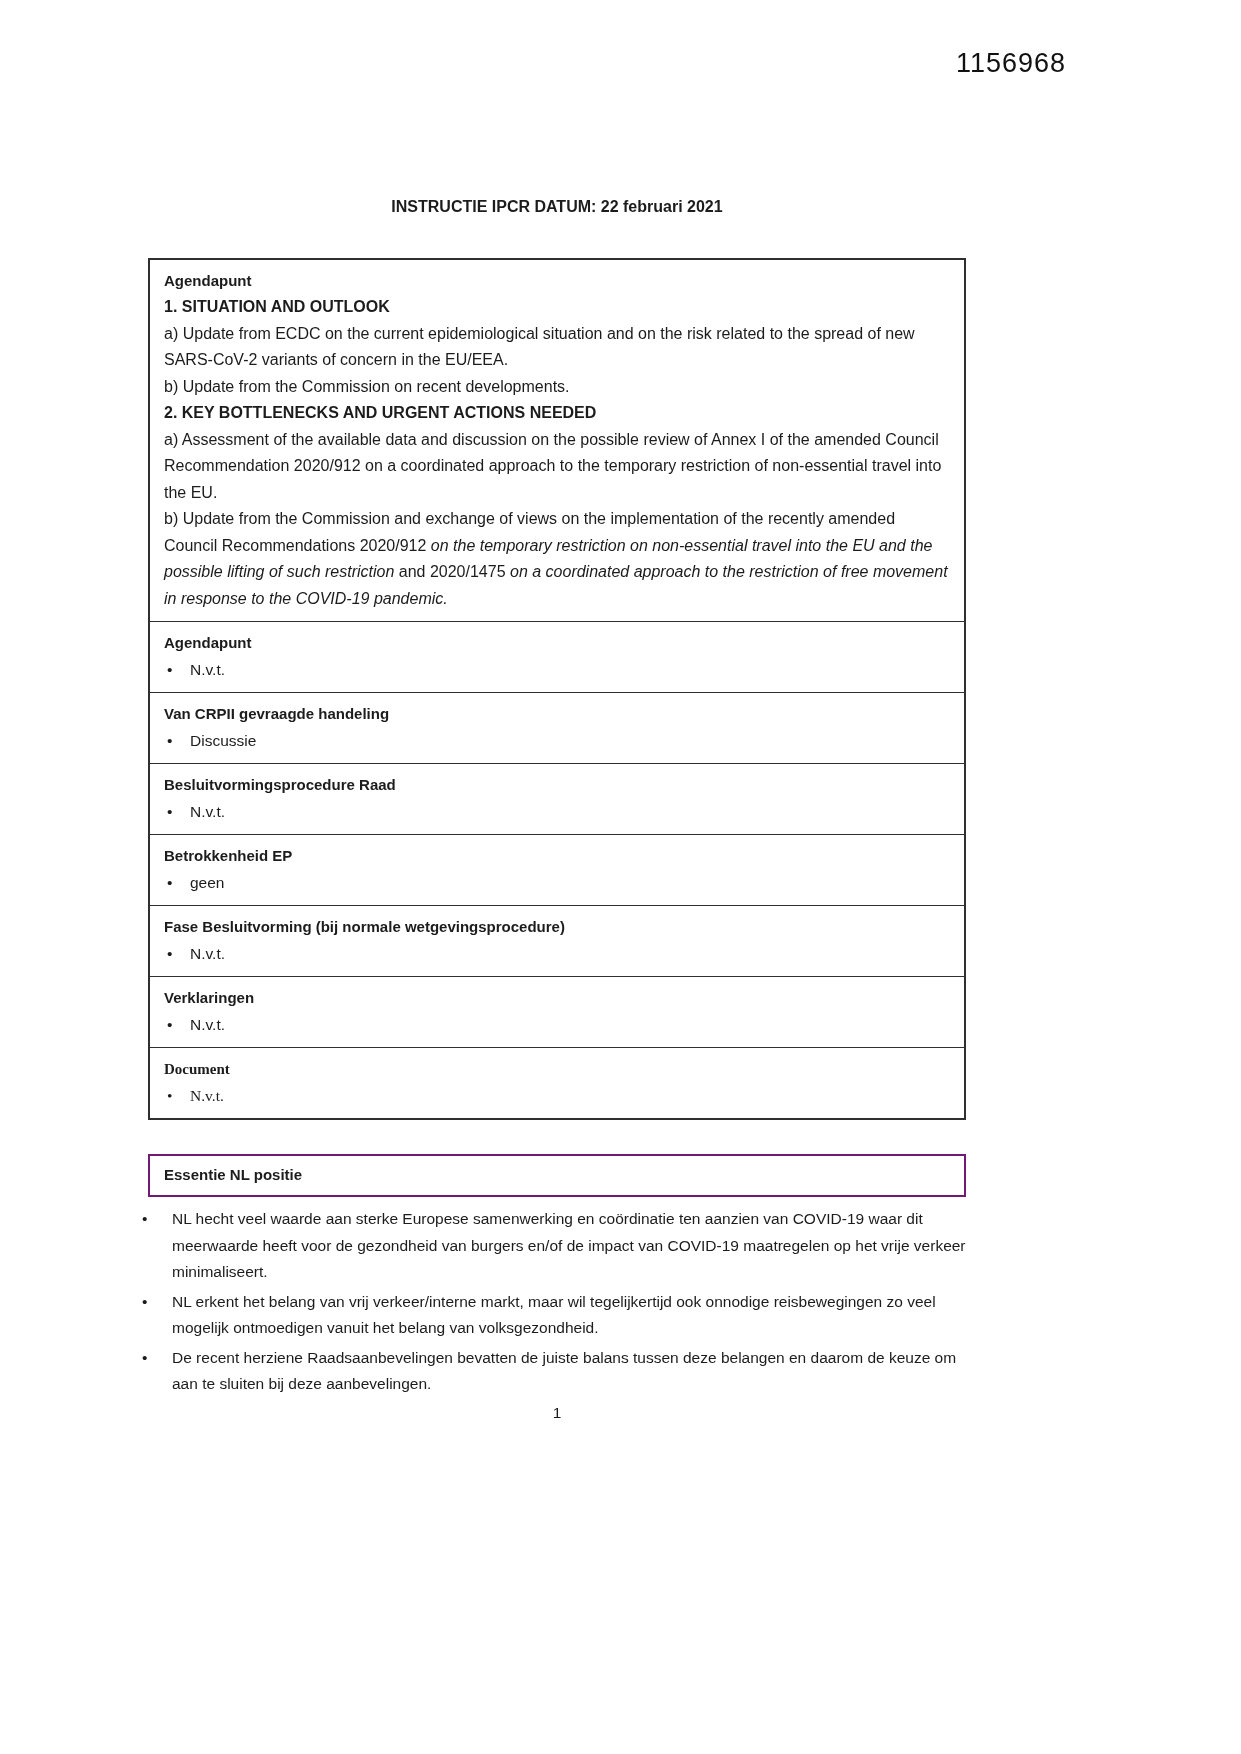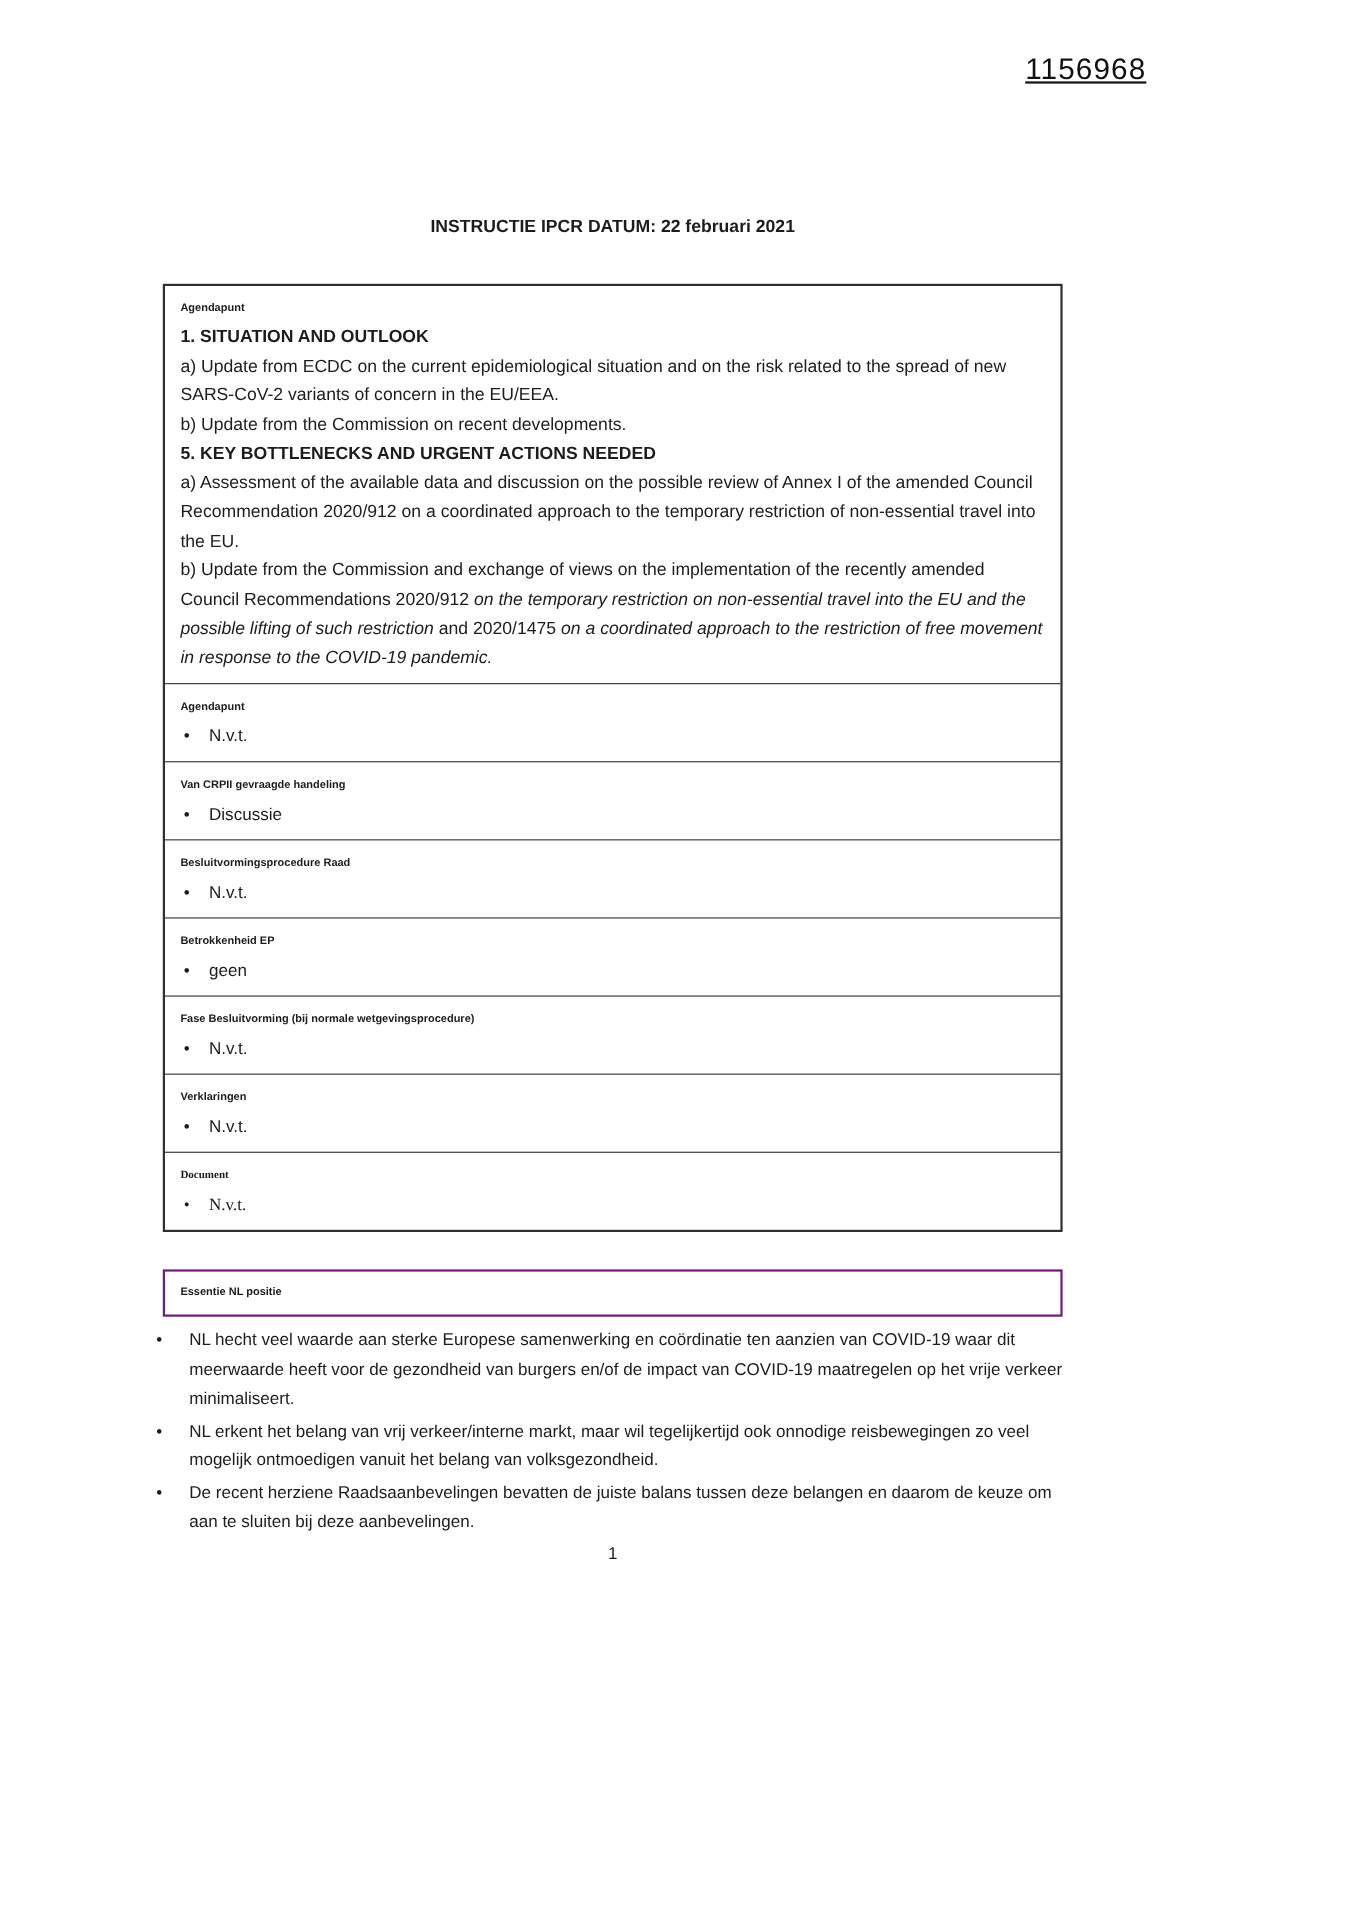--- a/index.html
+++ b/index.html
@@ -8,25 +8,24 @@
     width: 1241px;
     height: 1754px;
     position: relative;
     font-family: "Liberation Sans", sans-serif;
     color: #1c1c1c;
     overflow: hidden;
   }
   .doc-number {
     position: absolute;
     top: 48px;
-    left: 932px;
+    left: 956px;
     font-size: 27px;
     letter-spacing: 1px;
     color: #111;
-    text-decoration: underline;
   }
   .content {
     position: absolute;
     left: 148px;
     top: 198px;
     width: 818px;
   }
   .title {
     text-align: center;
     font-weight: bold;
@@ -36,21 +35,21 @@
   .main-table {
     border: 2px solid #2f2f2f;
   }
   .section {
     padding: 8px 14px 9px 14px;
     border-bottom: 1px solid #2f2f2f;
   }
   .section:last-child { border-bottom: none; font-family: Liberation Serif, serif; }
   .section-header {
     font-weight: bold;
-    font-size: 10px;
+    font-size: 15px;
     line-height: 26px;
   }
   .body-text {
     font-size: 16px;
     line-height: 26.5px;
   }
   .it { font-style: italic; }
   .bullet-line {
     display: flex;
     font-size: 15.5px;
@@ -95,21 +94,21 @@
 
   <div class="title">INSTRUCTIE IPCR DATUM: 22 februari 2021</div>
 
   <div class="main-table">
 
     <div class="section">
       <div class="section-header">Agendapunt</div>
       <div class="body-text section-header">1. SITUATION AND OUTLOOK</div>
       <div class="body-text">a) Update from ECDC on the current epidemiological situation and on the risk related to the spread of new SARS-CoV-2 variants of concern in the EU/EEA.</div>
       <div class="body-text">b) Update from the Commission on recent developments.</div>
-      <div class="body-text section-header">5. KEY BOTTLENECKS AND URGENT ACTIONS NEEDED</div>
+      <div class="body-text section-header">2. KEY BOTTLENECKS AND URGENT ACTIONS NEEDED</div>
       <div class="body-text">a) Assessment of the available data and discussion on the possible review of Annex I of the amended Council Recommendation 2020/912 on a coordinated approach to the temporary restriction of non-essential travel into the EU.</div>
       <div class="body-text"><span>b) Update from the Commission and exchange of views on the implementation of the recently amended Council Recommendations 2020/912 </span><span class="it">on the temporary restriction on non-essential travel into the EU and the possible lifting of such restriction</span><span> and 2020/1475 </span><span class="it">on a coordinated approach to the restriction of free movement in response to the COVID-19 pandemic.</span></div>
     </div>
 
     <div class="section">
       <div class="section-header">Agendapunt</div>
       <div class="bullet-line">
         <span class="dot">•</span>
         <span>N.v.t.</span>
       </div>

